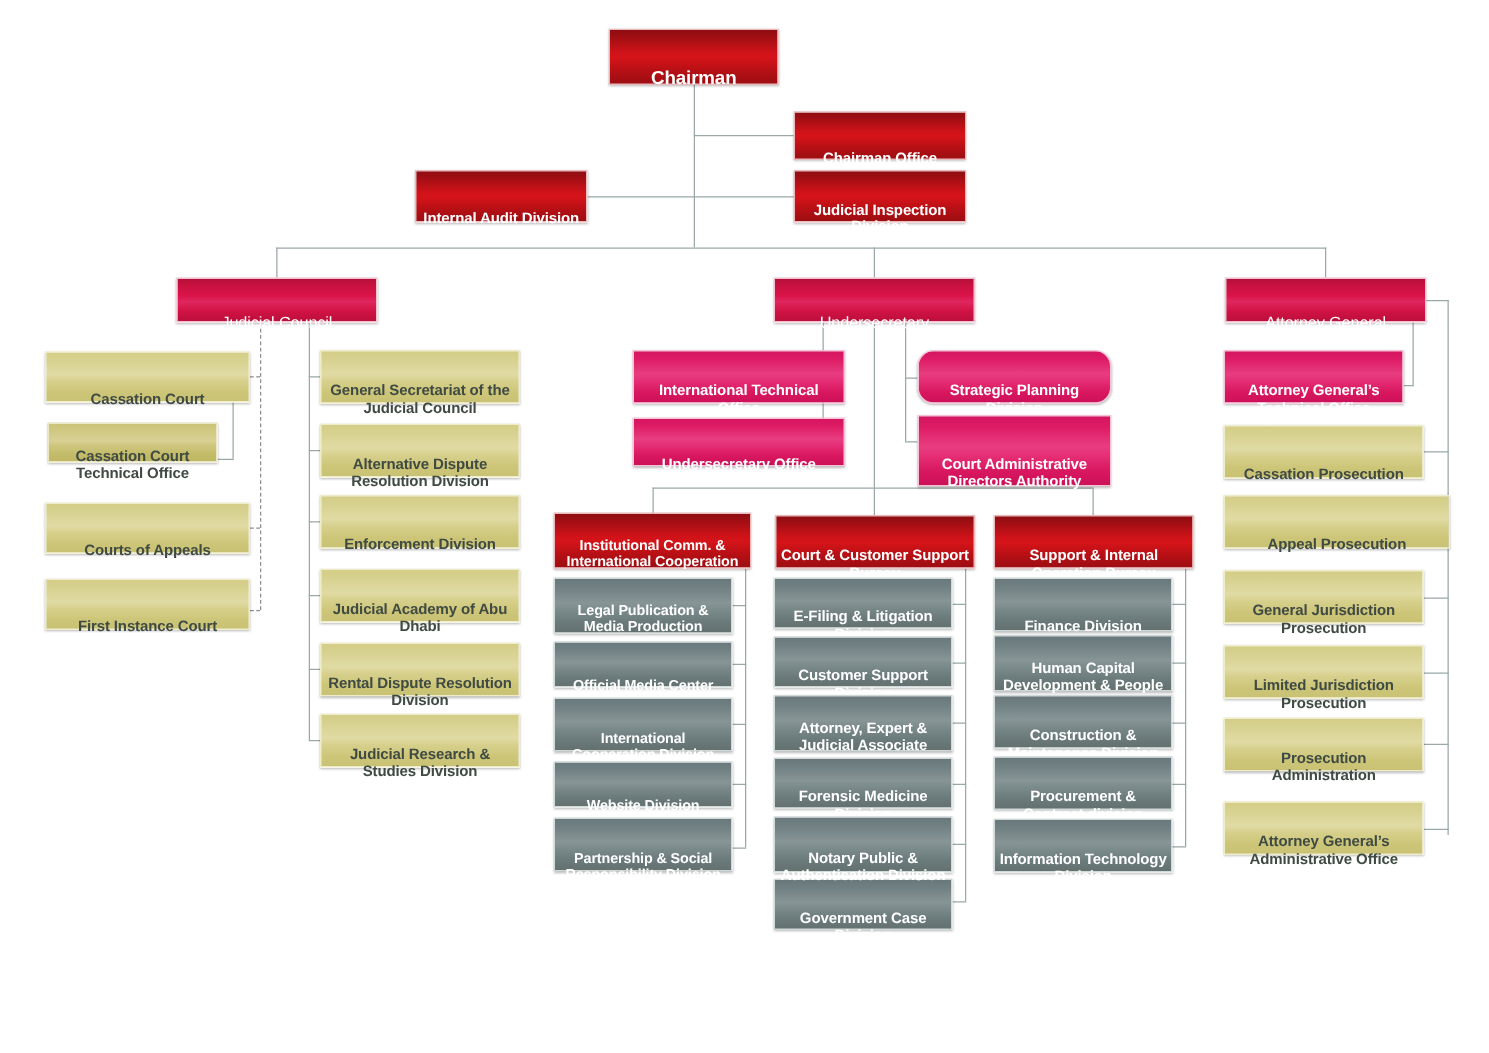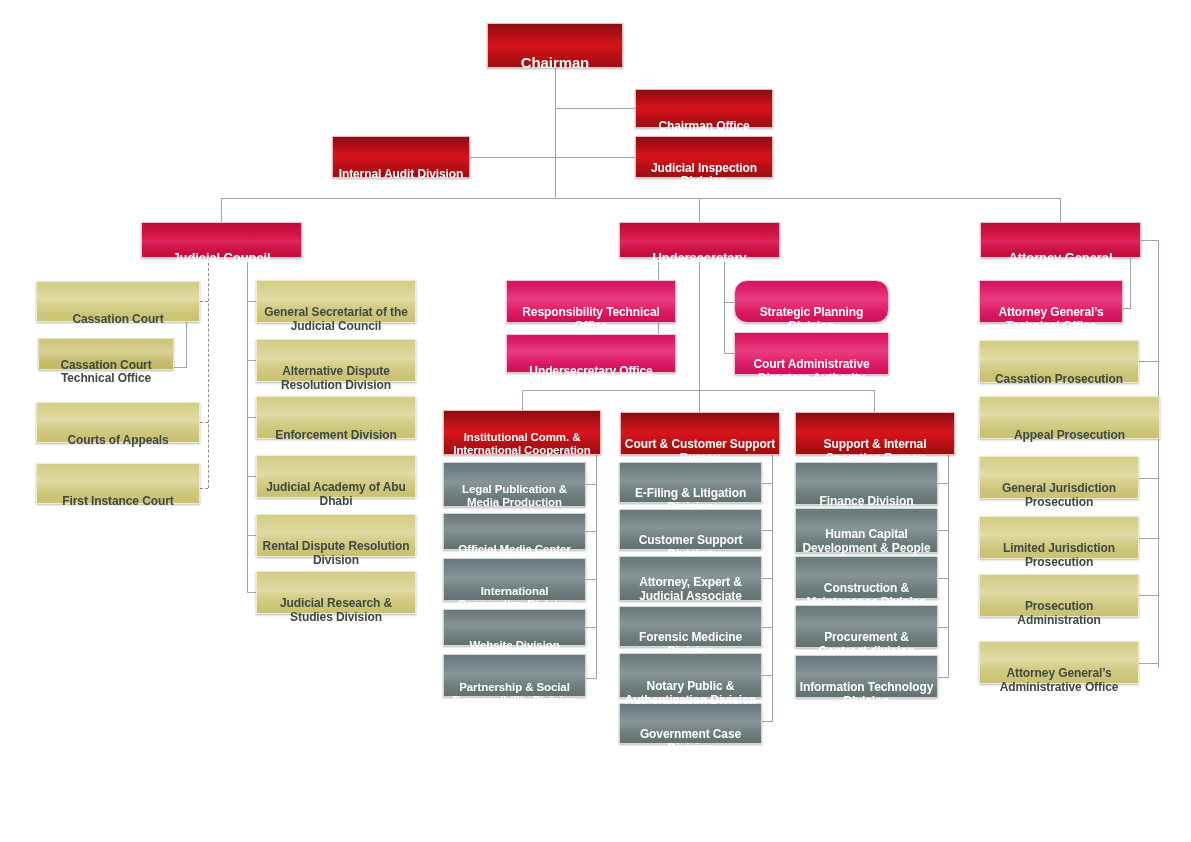--- a/index.html
+++ b/index.html
@@ -52,21 +52,21 @@
         #8d0d11 0%,
         #a50f14 16%,
         #cf1319 42%,
         #d51419 52%,
         #b81015 74%,
         #9c0e12 100%);
     border-color:#e8b8ba;
   }
   
   .t-crimson{
-    color:#ffffff;font-weight:bold;
+    color:#ffffff;font-weight:normal;
     background:
       linear-gradient(to bottom,
         #b4103a 0%,
         #c7113f 14%,
         #d91348 38%,
         #e0265f 54%,
         #cf1243 78%,
         #bb0f3b 100%);
     border-color:#f0c0cf;
   }
@@ -221,34 +221,34 @@
     <span>Judicial Research &amp; Studies Division</span>
   </div>
 
   <div class="ln v" style="left:699px;top:258px;height:132px;"></div>
 
   <div class="ln v" style="left:658px;top:258px;height:95px;"></div>
   <div class="ln h" style="left:649px;top:302px;width:10px;"></div>
   <div class="ln h" style="left:649px;top:353px;width:10px;"></div>
 
   <div class="node t-pink fs12" style="left:506px;top:280px;width:170px;height:43px;">
-    <span>Responsibility Technical Office</span>
+    <span>International Technical Office</span>
   </div>
   <div class="node t-pink fs12" style="left:506px;top:334px;width:170px;height:39px;">
     <span>Undersecretary Office</span>
   </div>
 
   <div class="ln v" style="left:724px;top:258px;height:95px;"></div>
   <div class="ln h" style="left:724px;top:302px;width:10px;"></div>
   <div class="ln h" style="left:724px;top:353px;width:10px;"></div>
 
   <div class="node t-pink fs12" style="left:734px;top:280px;width:155px;height:43px;border-radius:13px;">
     <span>Strategic Planning Division</span>
   </div>
-  <div class="node t-pink fs12" style="left:734px;top:332px;width:155px;height:43px;">
+  <div class="node t-pink fs12" style="left:734px;top:332px;width:155px;height:57px;">
     <span>Court Administrative Directors Authority</span>
   </div>
 
   <div class="ln h" style="left:522px;top:390px;width:352px;"></div>
   <div class="ln v" style="left:522px;top:390px;height:22px;"></div>
   <div class="ln v" style="left:699px;top:390px;height:22px;"></div>
   <div class="ln v" style="left:874px;top:390px;height:22px;"></div>
 
   <div class="node t-dark fs115" style="left:443px;top:410px;width:158px;height:45px;">
     <span>Institutional Comm. &amp; International Cooperation Bureau</span>

